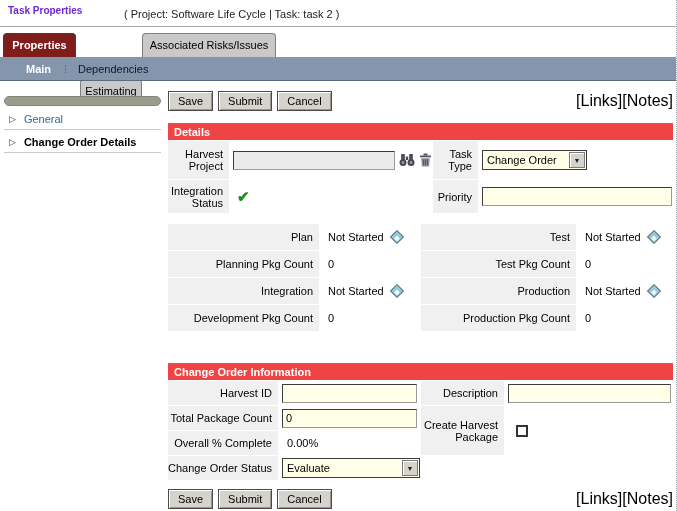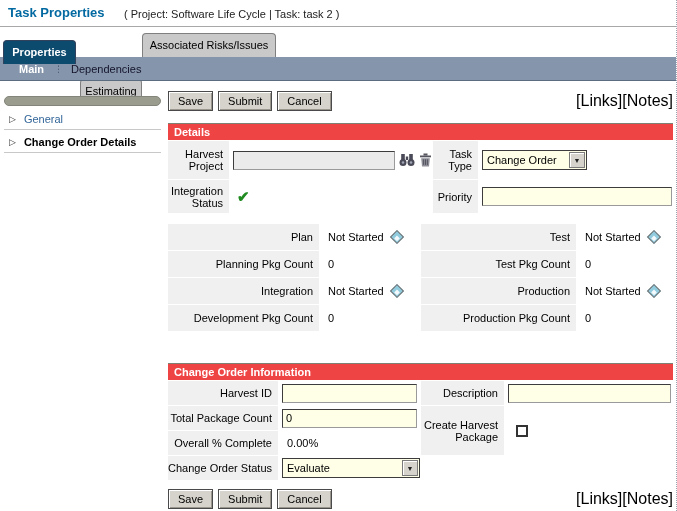--- a/index.html
+++ b/index.html
@@ -1,35 +1,35 @@
 <!DOCTYPE html>
 <html><head>
 <meta charset="utf-8">
 <style>
   * { margin:0; padding:0; box-sizing:border-box; }
   body { background:#fff; font-family:"Liberation Sans", sans-serif; }
   .container { position:relative; width:677px; height:511px; background:#fff; overflow:hidden; border-right:1px dotted #9AA4B0; }
 
   
-  .ptitle { position:absolute; left:8px; top:5px; font-size:13px; font-weight:bold; color:#0369a1;text-align:center; }
+  .ptitle { position:absolute; left:8px; top:5px; font-size:10px; font-weight:bold; color:#6d28d9;text-align:center; }
   .psub   { position:absolute; left:124px; top:8px; font-size:11px; color:#222; }
   .headrule { position:absolute; left:0; top:26px; width:677px; height:1px; background:#A8A8A8; }
 
   
   .tab { position:absolute; top:33px; height:24px; font-size:11px; text-align:center; line-height:23px;
          border:1px solid #7F7F7F; border-bottom:none; border-radius:4px 4px 0 0; background:#C9C9C9; color:#000; cursor:default; }
-  .tab.active { background:#0c4a6e; color:#fff; font-weight:bold; border-color:#33425C; z-index:3;margin-top:7px; }
+  .tab.active { background:#7f1d1d; color:#fff; font-weight:bold; border-color:#33425C; z-index:3; }
   .tab1 { left:3px; width:73px; }
   .tab2 { left:80px; width:62px;margin-top:46px; }
   .tab3 { left:142px; width:134px; }
 
   
   .subnav { position:absolute; left:0; top:57px; width:677px; height:24px; background:#8595AB;
             border-bottom:1px solid #5C6B80; display:flex; align-items:center; font-size:11px; z-index:2; }
-  .subnav-main { color:#fff; font-weight:bold; margin-left:19px; }
+  .subnav-main { color:#fff; font-weight:bold; margin-left:26px; }
   .subnav-div::before { content:"\22EE"; }
   .subnav-div { color:#3E4C60; font-size:9px; margin:0 8px 0 10px; }
   .subnav-dep { color:#14142B; }
 
   
   .side-cap { position:absolute; left:4px; top:96px; width:157px; height:10px; background:#9A9C8E;
               border:1px solid #83857A; border-radius:5px; }
   .side-item { position:absolute; left:4px; width:157px; height:22px; display:flex; align-items:center;
                border-bottom:1px solid #C8C8C8; font-size:11px; cursor:pointer; background:#fff; }
   .si1 { top:108px; }

